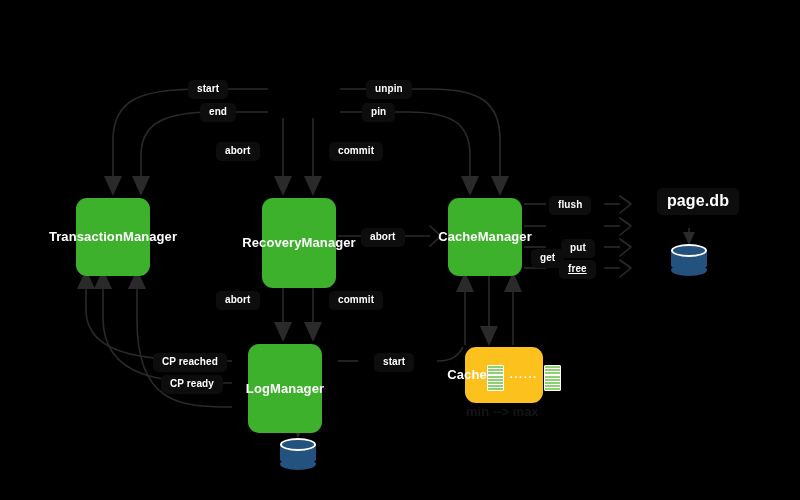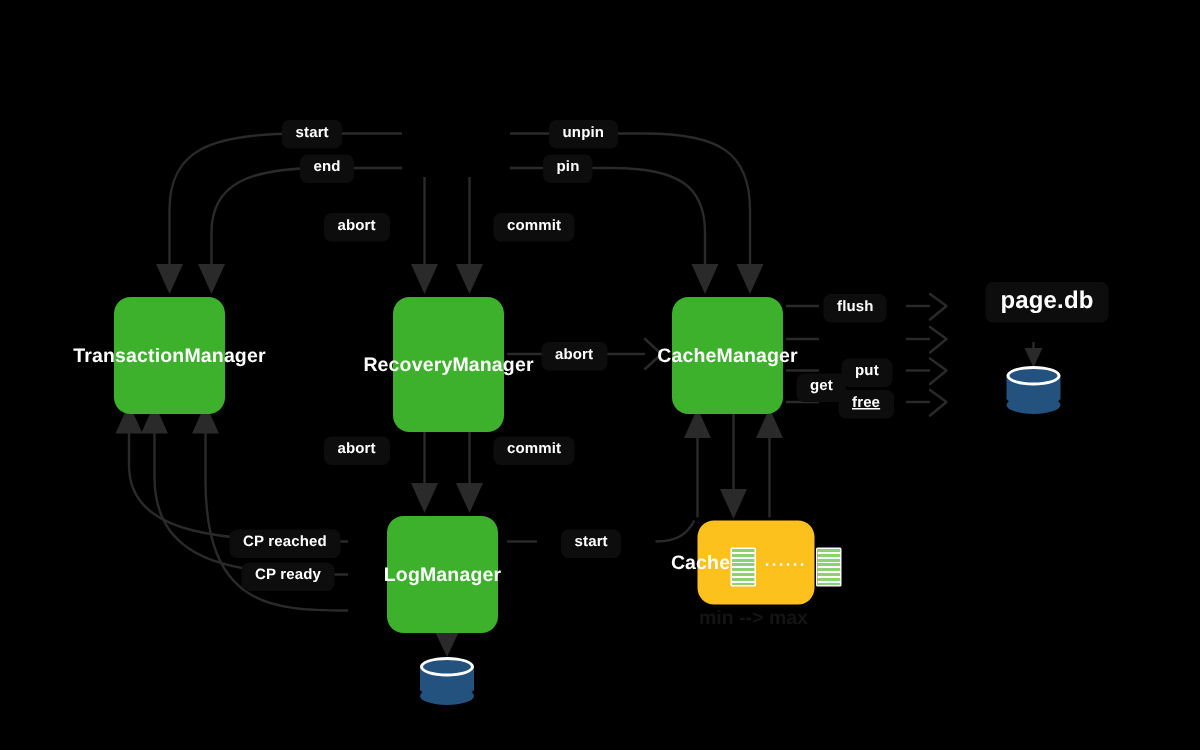--- a/index.html
+++ b/index.html
@@ -203,21 +203,21 @@
   <div class="node green" style="left:262px; top:198px; width:74px; height:90px;">
     <span>Recovery</span>
     <span>Manager</span>
   </div>
 
   <div class="node green" style="left:448px; top:198px; width:74px; height:78px;">
     <span>Cache</span>
     <span>Manager</span>
   </div>
 
-  <div class="node green" style="left:258px; top:344px; width:74px; height:78px;">
+  <div class="node green" style="left:248px; top:344px; width:74px; height:89px;">
     <span>Log</span>
     <span>Manager</span>
   </div>
 
   <div class="node orange" style="left:465px; top:347px; width:78px; height:56px;">
     <span>Cache</span>
     <div class="cache-inner">
       <div class="cache-col"></div>
       <div class="cache-dots">······</div>
       <div class="cache-col"></div>

